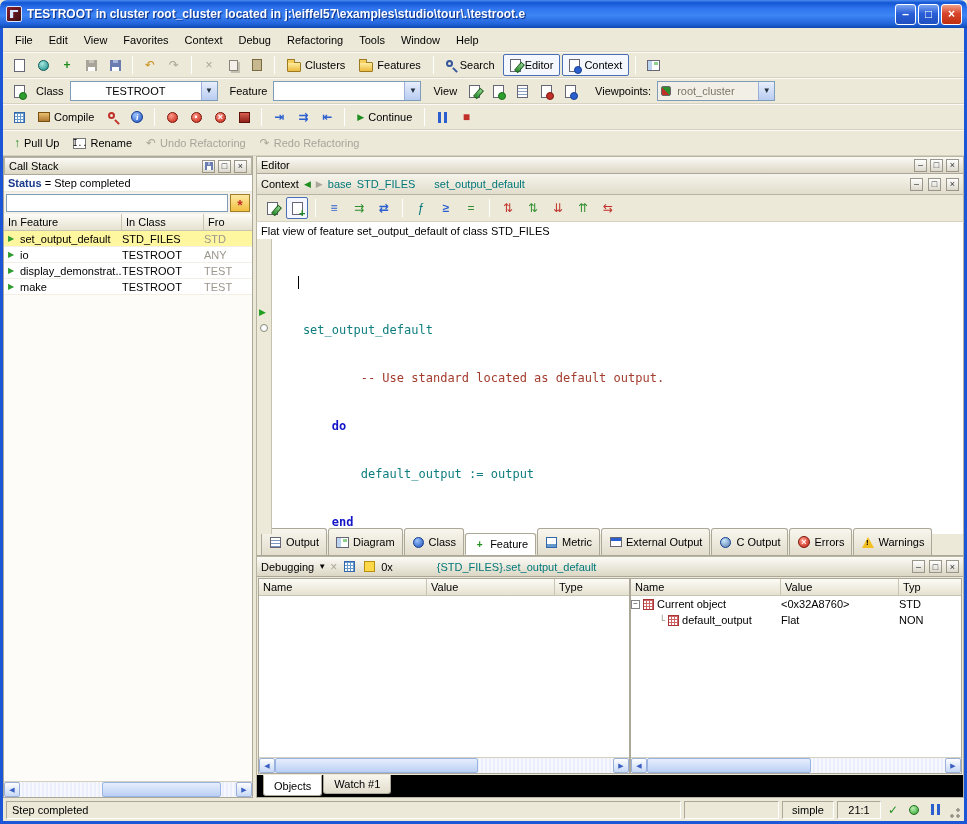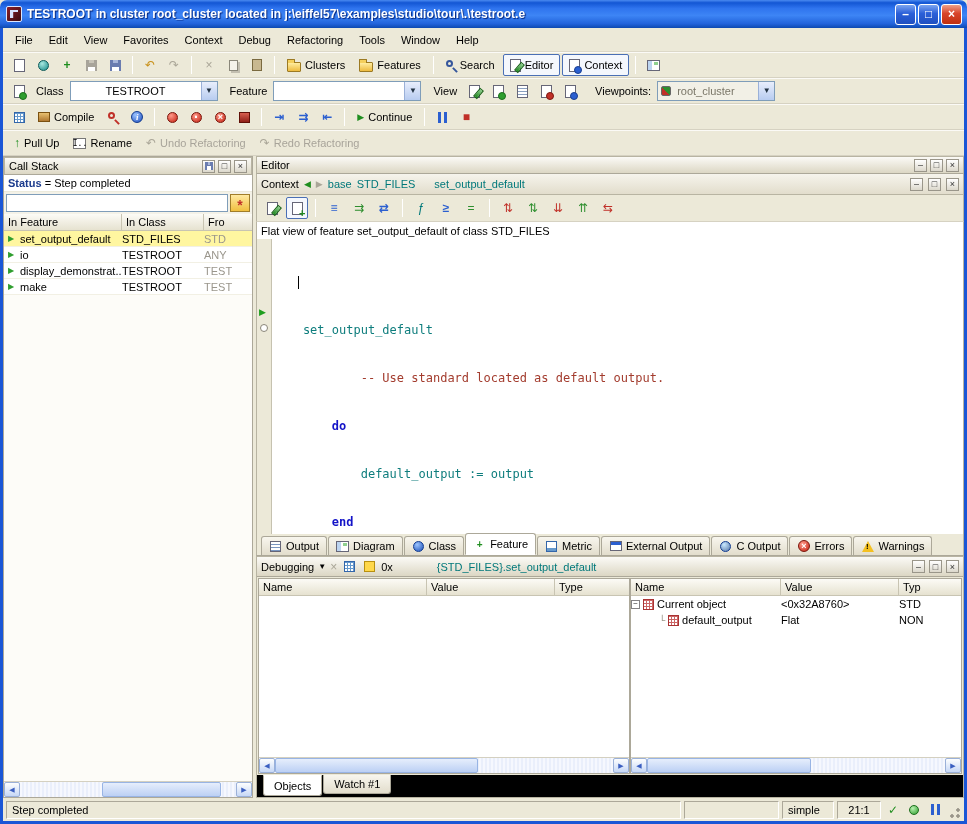--- a/index.html
+++ b/index.html
@@ -131,21 +131,21 @@
   .gutter{width:15px;flex:0 0 15px;background:#ece9d8;border-right:1px solid #c6c2b0;position:relative}
   .gmark-play{position:absolute;left:2px;top:68px;color:#1f9e1f;font-size:9px}
   .gmark-play::before{content:"▶"}
   .gmark-circ{position:absolute;left:3px;top:85px;width:8px;height:8px;border:1px solid #8a8678;border-radius:50%;background:#fff}
   .code{flex:1;font-family:"DejaVu Sans Mono","Liberation Mono",monospace;font-size:12px;line-height:16px;padding:3px 0 0 2px;white-space:pre;overflow:hidden}
   .cl{height:16px}
   .tok-feat{color:#0e7d7d}.tok-kw{color:#1414c8;font-weight:bold}.tok-com{color:#a33c2e}
   .caret{display:inline-block;width:1px;height:13px;background:#000;margin-left:24px;vertical-align:middle}
   
   .edtabs{height:22px;flex:0 0 22px;display:flex;align-items:flex-end;background:#ece9d8;border-left:1px solid #b8b4a2;border-right:1px solid #b8b4a2;border-bottom:1px solid #aca899;padding-left:4px;gap:1px}
-  .etab{display:inline-flex;align-items:center;gap:4px;height:19px;padding:0 7px;background:linear-gradient(#f8f6ee,#e2ddcc);
+  .etab{display:inline-flex;align-items:center;gap:4px;height:27px;padding:0 7px;background:linear-gradient(#f8f6ee,#e2ddcc);
     border:1px solid #aca899;border-bottom:none;border-radius:3px 3px 0 0;white-space:nowrap}
   .etab.sel{background:#fff;height:22px;border-bottom:1px solid #fff}
   .ticon{width:13px;height:13px;display:inline-flex;align-items:center;justify-content:center;font-size:10px}
   .t-output{width:11px;height:11px;background:repeating-linear-gradient(180deg,#fff 0 2px,#7a96c0 2px 3px);border:1px solid #667}
   .t-class{width:11px;height:11px;border-radius:50%;background:radial-gradient(circle at 35% 30%,#9cc4ff,#1c50b8);border:1px solid #103a90}
   .t-metric{width:11px;height:11px;border:1px solid #36a;background:linear-gradient(0deg,#69c 0 3px,#fff 3px),#fff}
   .t-ext{width:12px;height:10px;border:1px solid #667;background:linear-gradient(#2b5fd0 0 3px,#fff 3px)}
   .t-err{width:12px;height:12px;border-radius:50%;background:radial-gradient(circle at 35% 30%,#ff9a8a,#c42010);border:1px solid #7a140a;color:#fff;font-size:9px;font-weight:bold;display:flex;align-items:center;justify-content:center}
   .t-err::after{content:"×"}
   .t-warn{width:0;height:0;border-left:6px solid transparent;border-right:6px solid transparent;border-bottom:11px solid #f4c020;position:relative}
@@ -176,21 +176,21 @@
   
   .dbgtabs{height:22px;flex:0 0 22px;display:flex;align-items:flex-start;padding-left:6px;gap:1px;background:#000000}
   .dtab{display:inline-flex;align-items:center;height:19px;padding:0 10px;background:linear-gradient(#f8f6ee,#e2ddcc);
     border:1px solid #aca899;border-top:none;border-radius:0 0 3px 3px;white-space:nowrap}
   .dtab.sel{background:#fff;height:21px;border-top:1px solid #fff}
   
   .statusbar{height:23px;flex:0 0 23px;display:flex;align-items:center;gap:3px;padding:2px 3px;background:#ece9d8}
   .sseg{height:18px;border:1px solid;border-color:#aca899 #fff #fff #aca899;display:flex;align-items:center;padding:0 5px;white-space:nowrap;overflow:hidden}
   .smsg{flex:1}
   .sprog{width:95px;flex:0 0 95px}
-  .smode{width:52px;flex:0 0 52px;}
+  .smode{width:52px;flex:0 0 52px;justify-content:center}
   .spos{width:44px;flex:0 0 44px;justify-content:center}
   .sic{width:18px;height:18px;display:flex;align-items:center;justify-content:center}
   .grip{width:14px;height:18px;background:
     radial-gradient(circle at 11px 15px,#9a968a 1.5px,transparent 2px),
     radial-gradient(circle at 11px 9px,#9a968a 1.5px,transparent 2px),
     radial-gradient(circle at 5px 15px,#9a968a 1.5px,transparent 2px)}
 </style>
 </head>
 <body>
 

